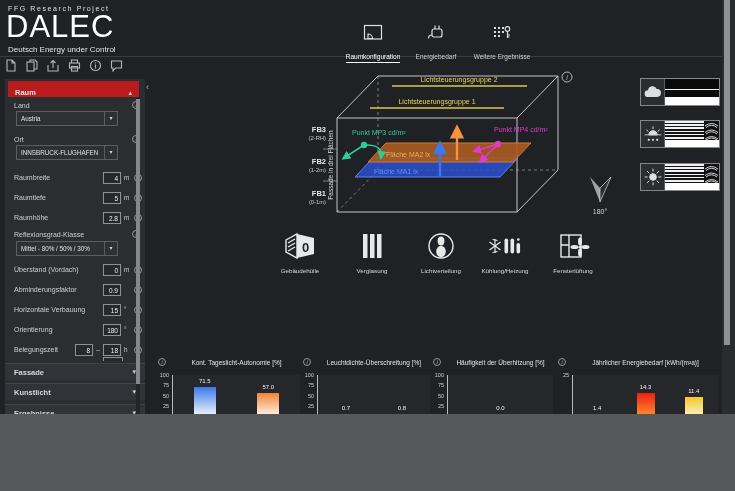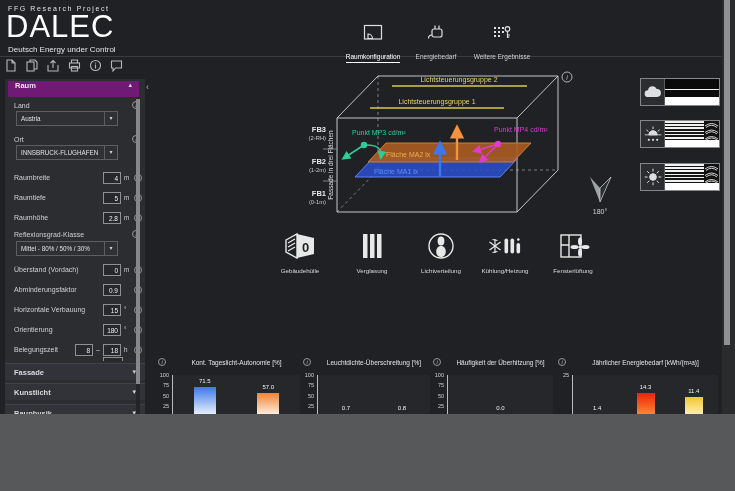--- a/index.html
+++ b/index.html
@@ -21,22 +21,22 @@
   .tbtn svg { stroke:#b4b6b8; fill:none; stroke-width:1.1; }
 
   
   .nav-item { position:absolute; top:24px; text-align:center; color:#d4d6d8; }
   .nav-item svg { stroke:#dcdee0; fill:none; stroke-width:1.2; }
   .nav-label { display:inline-block; font-size:6.5px; margin-top:3px; color:#cfd1d3; }
   .nav-item.active .nav-label { color:#ffffff; border-bottom:1px solid #ffffff; padding-bottom:2px; }
 
   
   #sidebar { left:5px; top:79px; width:140px; height:344px; background:#2b2d30; }
-  .sec-head { position:absolute; left:3px; width:131px; height:16px; background:#701a75;
-              display:flex; align-items:flex-start; padding:0 7px; }
+  .sec-head { position:absolute; left:3px; width:131px; height:16px; background:#b91c1c;
+              display:flex; align-items:flex-end; padding:0 7px; }
   .sec-head .sec-label { flex:1; font-size:7.5px; font-weight:bold; color:#e4e6e8; }
   .chev { font-size:7px; color:#cfd1d3; }
   .f-label { font-size:7px; color:#cfd1d3; }
   .label-row { position:absolute; left:9px; width:126px; display:flex; align-items:center; }
   .label-row .f-label { flex:1; }
   .select { position:absolute; left:11px; width:102px; height:15px; background:#2e3033;
             border:1px solid #5c5e60; display:flex; }
   .select-value { flex:1; font-size:6.3px; color:#dfe1e3; padding:3px 0 0 4px; white-space:nowrap; overflow:hidden; }
   .select-btn { width:13px; border-left:1px solid #5c5e60; text-align:center; font-size:6px; color:#cfd1d3; line-height:13px; }
   .num-row { position:absolute; left:9px; width:128px; height:13px; display:flex; align-items:center; gap:3px; }
@@ -269,21 +269,21 @@
 
     <div class="collapsed-bar" style="top:284px;">
       <span class="sec-label">Fassade</span>
       <span class="chev">▾</span>
     </div>
     <div class="collapsed-bar" style="top:304px;">
       <span class="sec-label">Kunstlicht</span>
       <span class="chev">▾</span>
     </div>
     <div class="collapsed-bar" style="top:325px;">
-      <span class="sec-label">Bauphysik</span>
+      <span class="sec-label">Ergebnisse</span>
       <span class="chev">▾</span>
     </div>
   </div>
   <div class="abs" id="sb-scroll-track"></div>
   <div class="abs" id="sb-scroll-thumb"></div>
   <div class="abs" id="sb-collapse">‹</div>
 
   <svg class="abs" style="left:290px;top:65px;" width="345" height="160" viewBox="0 0 345 160">
     <defs>
       <marker id="mO" markerWidth="6" markerHeight="6" refX="4" refY="3" orient="auto">

